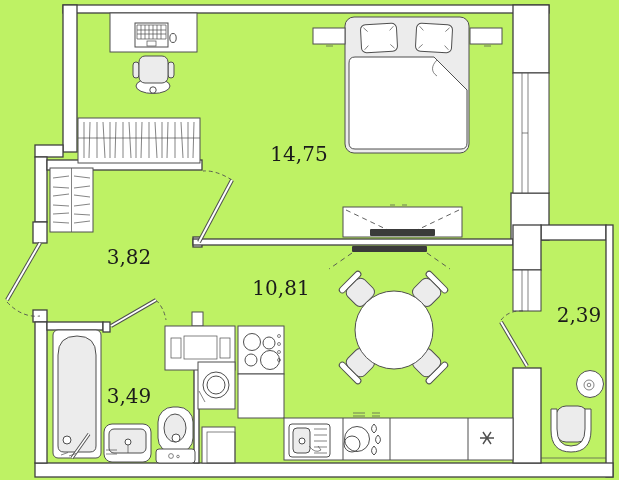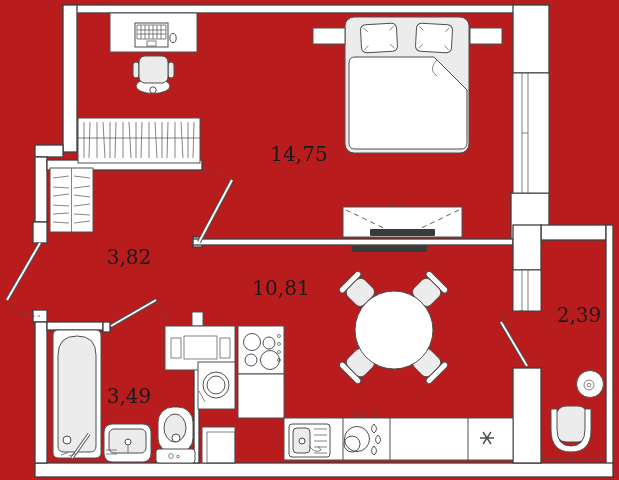--- a/index.html
+++ b/index.html
@@ -3,21 +3,21 @@
 <meta charset="utf-8">
 <style>
   :root{
     --wall:#3f3f3f;
     --line:#4f4f4f;
     --light:#ececec;
     --tv:#3a3a3a;
     --text:#1b1b1b;
   }
   html,body{margin:0;padding:0;background:#fff;}
-  .stage{width:619px;height:480px;position:relative;background:#b91c1c;overflow:hidden;}
+  .stage{width:619px;height:480px;position:relative;background:#bef264;overflow:hidden;}
   svg{display:block;}
   .wall{fill:#fff;stroke:var(--wall);stroke-width:1.3;}
   .furn{fill:#fff;stroke:var(--line);stroke-width:1;}
   .gfill{fill:var(--light);stroke:var(--line);stroke-width:1;}
   .ln{fill:none;stroke:var(--line);stroke-width:1;}
   .thin{fill:none;stroke:var(--line);stroke-width:.7;}
   .dash{fill:none;stroke:var(--line);stroke-width:.9;stroke-dasharray:4 3;}
   .tvdash{fill:none;stroke:var(--line);stroke-width:.9;stroke-dasharray:5 4;}
   .leaf-o{fill:none;stroke:var(--line);stroke-width:4;}
   .leaf-i{fill:none;stroke:#fff;stroke-width:2;}

